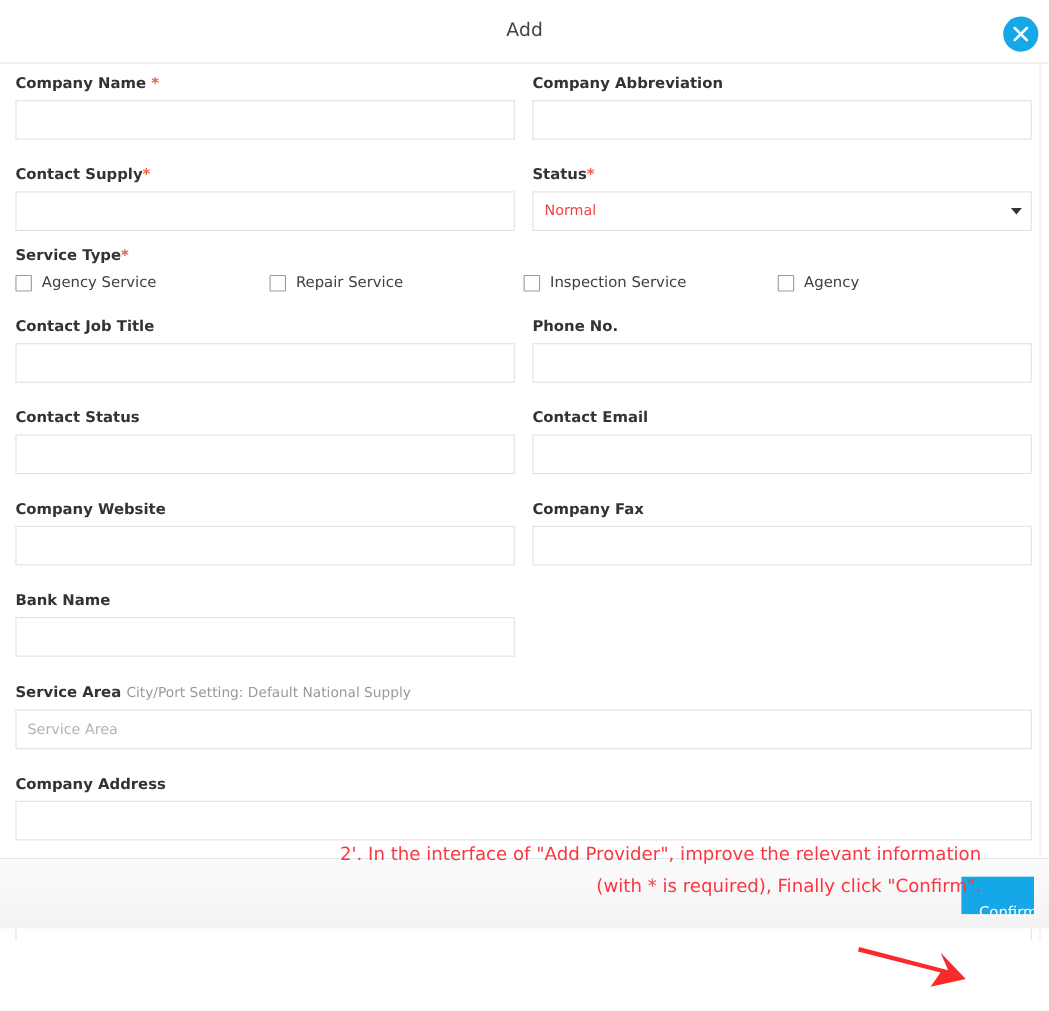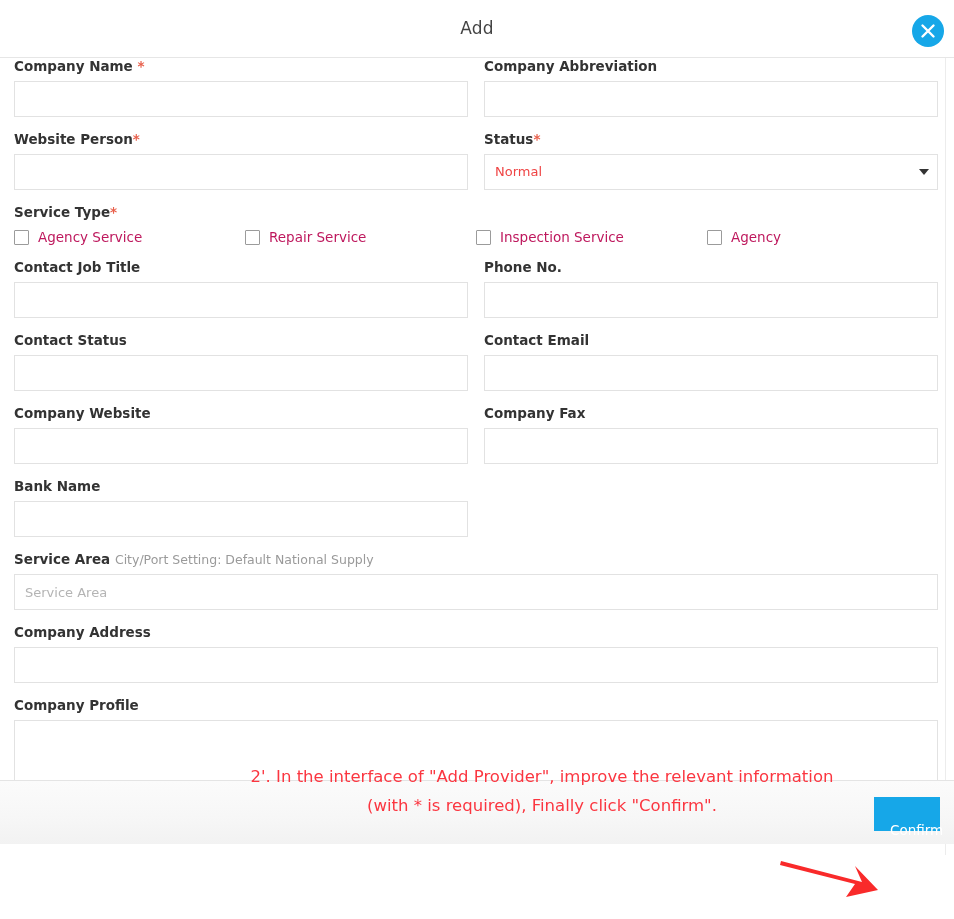--- a/index.html
+++ b/index.html
@@ -154,21 +154,21 @@
     right: 9px;
     top: 15px;
     width: 0;
     height: 0;
     border-left: 5px solid transparent;
     border-right: 5px solid transparent;
     border-top: 6px solid #333333;
     pointer-events: none;
   }
 
-  .field-block { margin-bottom: 14px; }
+  .field-block { margin-bottom: 14px; margin-top: 10px; }
 
   
   .check-row {
     display: flex;
     width: 924px;
     margin-top: 2px;
     margin-bottom: 14px;
   }
   .check-item {
     width: 231px;
@@ -182,21 +182,21 @@
     height: 15px;
     border: 1px solid #9b9b9b;
     background: #fff;
     box-sizing: border-box;
     flex: 0 0 15px;
     border-radius: 1px;
   }
   .cb-label {
     margin-left: 9px;
     font-size: 13.5px;
-    color: #be185d;
+    color: #404040;
     font-weight: 400;
   }
 
   .area {
     display: block;
     width: 100%;
     height: 62px;
     box-sizing: border-box;
     border: 1px solid #e2e2e2;
     background: #ffffff;
@@ -237,21 +237,21 @@
     padding: 16px;
     text-align: center;
   }
 
   
   .annotation {
     position: absolute;
     left: 192px;
     top: 762px;
     width: 700px;
-    text-align: center;
+    text-align: right;
     color: #fb3640;
     font-size: 16.5px;
     line-height: 29px;
     font-family: "DejaVu Sans", "Liberation Sans", sans-serif;
     white-space: pre-line;
     pointer-events: none;
     z-index: 30;
   }
   .arrow-layer {
     position: absolute;
@@ -288,21 +288,21 @@
           <input class="txt" type="text" placeholder="" style="">
         </div>
         <div class="col field-block">
           <div class="field-label">Company Abbreviation</div>
           <input class="txt" type="text" placeholder="" style="">
         </div>
       </div>
 
       <div class="row">
         <div class="col field-block">
-          <div class="field-label"><span>Website Person</span><span class="req">*</span></div>
+          <div class="field-label"><span>Contact Supply</span><span class="req">*</span></div>
           <input class="txt" type="text" placeholder="" style="">
         </div>
         <div class="col field-block">
           <div class="field-label"><span>Status</span><span class="req">*</span></div>
           <div class="sel-wrap">
             <div class="sel">Normal</div>
             <span class="caret"></span>
           </div>
         </div>
       </div>

